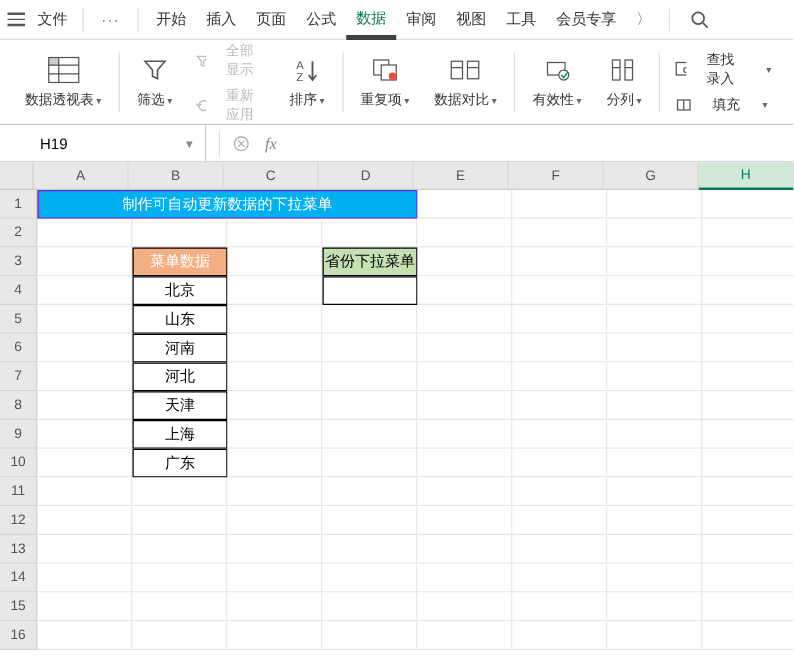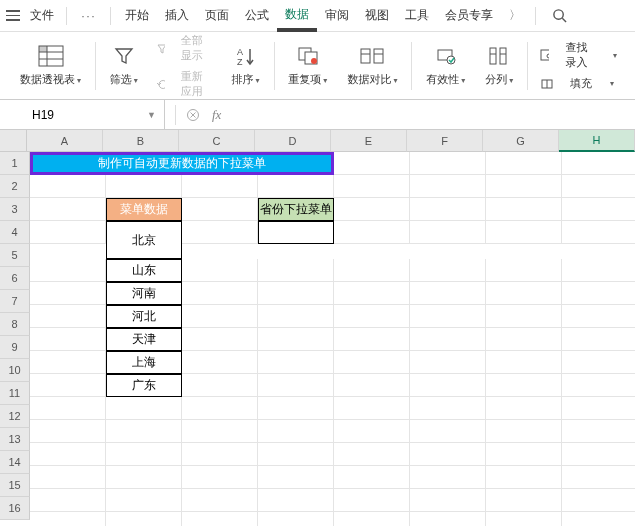--- a/index.html
+++ b/index.html
@@ -36,21 +36,21 @@
 .grid-wrap{display:flex}
 .corner{width:30px;height:22px;background:#e8e8e8;border-right:1px solid #ccc;border-bottom:1px solid #ccc}
 .colheads{display:flex}
 .ch{height:22px;background:#e8e8e8;border-right:1px solid #d4d4d4;border-bottom:1px solid #ccc;display:flex;align-items:center;justify-content:center;color:#555;font-size:11px}
 .ch.sel{background:#d0e8d8;color:#0a7a5a;border-bottom:2px solid #0a7a5a}
 .rowheads{display:flex;flex-direction:column}
 .rh{width:30px;background:#e8e8e8;border-right:1px solid #ccc;border-bottom:1px solid #d4d4d4;display:flex;align-items:center;justify-content:center;color:#555;font-size:11px}
 .cells{position:relative}
 .crow{display:flex}
 .cell{border-right:1px solid #e4e4e4;border-bottom:1px solid #e4e4e4;background:#fff;display:flex;align-items:center;justify-content:center;font-size:12px}
-.title-merge{background:#00b0f0;color:#fff;border:3px solid #6d28d9}
+.title-merge{background:#00b0f0;color:#fff;border:1px solid #6d28d9}
 .hdr-orange{background:#f4b084;color:#fff;border:1px solid #000}
 .bordered{border:1px solid #000;background:#fff;color:#000}
 .hdr-green{background:#c6e0b4;border:1px solid #000;color:#000}
 svg{display:block}
 </style>
 </head>
 <body>
 
 <div class="menubar">
   <div class="hamburger-icon">
@@ -271,21 +271,21 @@
           <div class="cell hdr-orange" style="width: 76px; height: 23px;">菜单数据</div>
           <div class="cell" style="width: 76px; height: 23px;"></div>
           <div class="cell hdr-green" style="width: 76px; height: 23px;">省份下拉菜单</div>
           <div class="cell" style="width: 76px; height: 23px;"></div>
           <div class="cell" style="width: 76px; height: 23px;"></div>
           <div class="cell" style="width: 76px; height: 23px;"></div>
           <div class="cell" style="width: 76px; height: 23px;"></div>
         </div>
         <div class="crow">
           <div class="cell" style="width: 76px; height: 23px;"></div>
-          <div class="cell bordered" style="width: 76px; height: 38px;">北京</div>
+          <div class="cell bordered" style="width: 76px; height: 23px;">北京</div>
           <div class="cell" style="width: 76px; height: 23px;"></div>
           <div class="cell bordered" style="width: 76px; height: 23px;"></div>
           <div class="cell" style="width: 76px; height: 23px;"></div>
           <div class="cell" style="width: 76px; height: 23px;"></div>
           <div class="cell" style="width: 76px; height: 23px;"></div>
           <div class="cell" style="width: 76px; height: 23px;"></div>
         </div>
         <div class="crow">
           <div class="cell" style="width: 76px; height: 23px;"></div>
           <div class="cell bordered" style="width: 76px; height: 23px;">山东</div>

